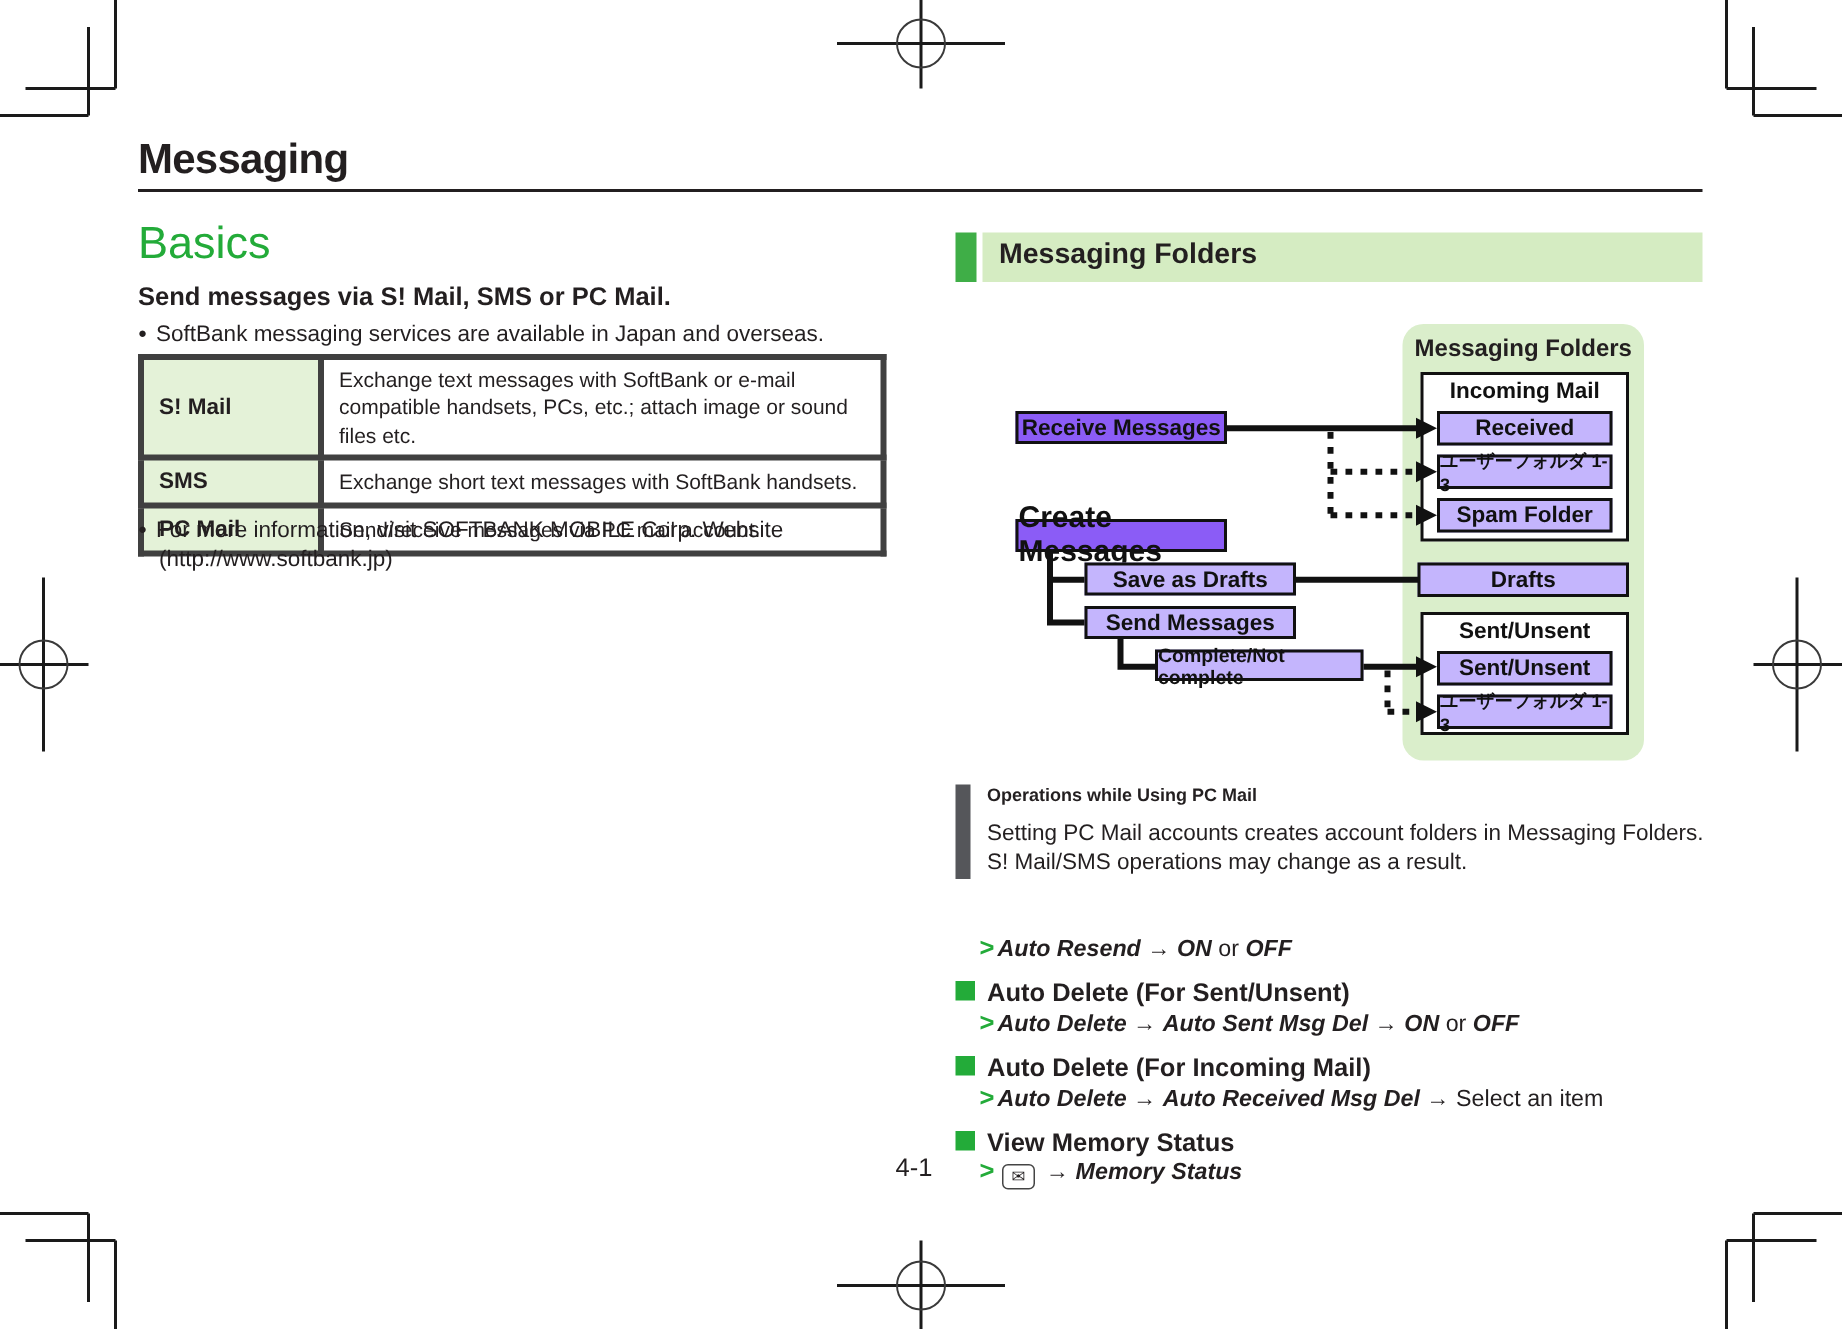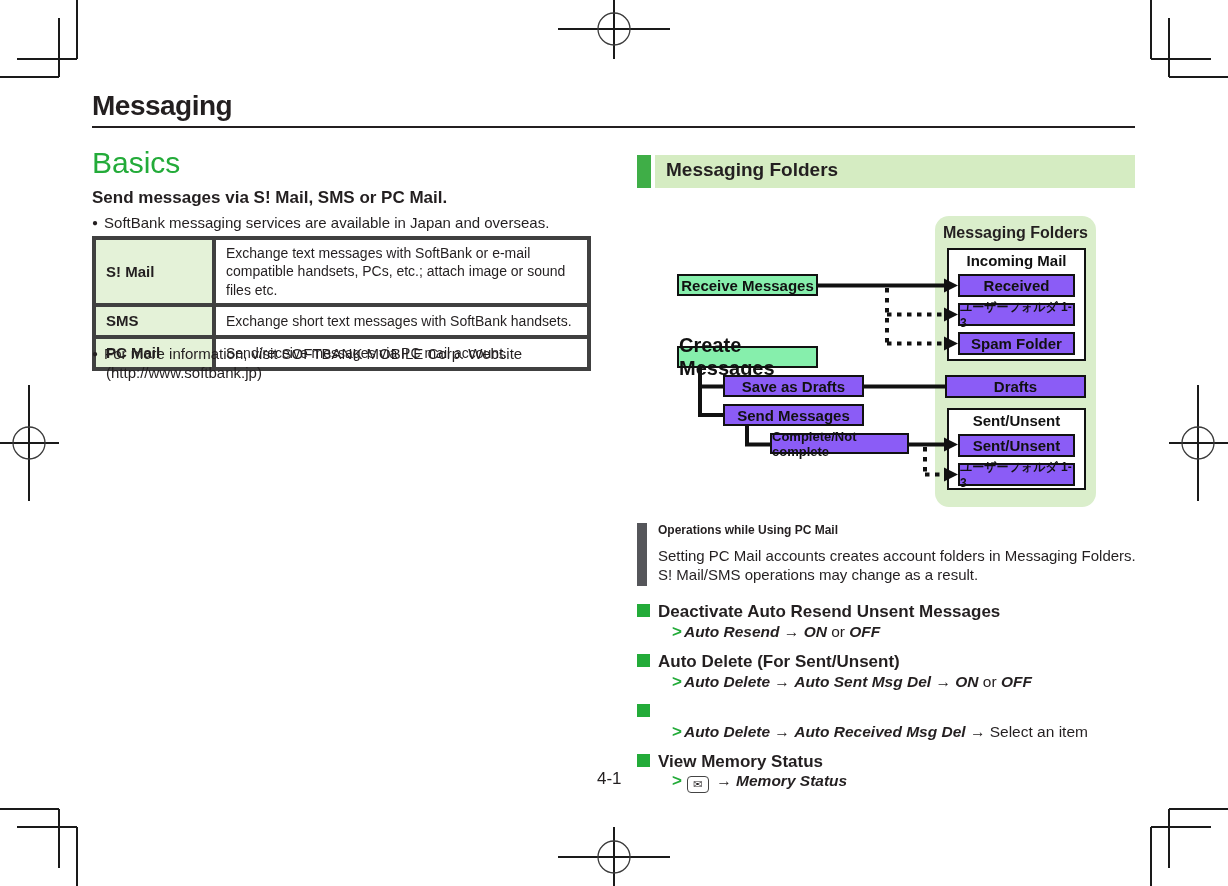--- a/index.html
+++ b/index.html
@@ -21,32 +21,32 @@
   .services-table td.lbl{background:#e4f2d8;font-weight:bold;width:98px;font-size:15px;}
   .url-line{position:absolute;left:106px;top:364px;font-size:15px;}
   
   .section-header{position:absolute;left:637px;top:155px;width:498px;height:33px;}
   .section-header .tab{position:absolute;left:0;top:0;width:14px;height:33px;background:#3fae47;}
   .section-header .bar{position:absolute;left:18px;top:0;width:480px;height:33px;background:#d5ecc2;}
   .section-header .txt{position:absolute;left:29px;top:4px;font-size:19px;font-weight:bold;color:#231f20;}
   
   .dg-panel{position:absolute;left:935px;top:216px;width:161px;height:291px;background:#daeecb;border-radius:14px;z-index:1;}
   .dg-panel-title{position:absolute;left:935px;top:224px;width:161px;text-align:center;font-size:16px;font-weight:bold;z-index:2;}
-  .dgbox{position:absolute;box-sizing:border-box;border:2px solid #111;background:#8b5cf6;display:flex;align-items:center;justify-content:center;font-weight:bold;color:#111;z-index:3;}
-  .dgbox.gray{background:#86efac;}
+  .dgbox{position:absolute;box-sizing:border-box;border:2px solid #111;background:#c4b5fd;display:flex;align-items:center;justify-content:center;font-weight:bold;color:#111;z-index:3;}
+  .dgbox.gray{background:#8b5cf6;}
   .dg-outer{position:absolute;box-sizing:border-box;border:2px solid #111;background:#fff;z-index:2;}
   .dg-outer .ot{position:absolute;left:0;top:2px;width:100%;text-align:center;font-size:15px;font-weight:bold;color:#111;}
   
   .note-bar{position:absolute;left:637px;top:523px;width:10px;height:63px;background:#55565a;}
   .note-title{position:absolute;left:658px;top:523px;font-size:12px;font-weight:bold;}
   .note-line{position:absolute;left:658px;font-size:15px;}
   
   .op-title{position:absolute;left:637px;font-size:17px;font-weight:bold;}
   .op-title .sq{display:inline-block;width:13px;height:13px;background:#23ab39;margin-right:8px;}
-  .op-cmd{position:absolute;left:672px;font-size:15.5px;}
+  .op-cmd{position:absolute;left:653px;font-size:15.5px;}
   .seg-gt{color:#23ab39;font-weight:bold;font-size:17px;margin-right:2px;}
   .seg-bi{font-weight:bold;font-style:italic;}
   .seg-ar{font-weight:bold;}
   .seg-r{font-style:normal;}
   .seg-key{display:inline-flex;box-sizing:border-box;border:1.5px solid #444;border-radius:4px;width:22px;height:17px;align-items:center;justify-content:center;font-size:11px;margin:0 3px;vertical-align:-2px;}
   .page-number{position:absolute;left:597px;top:769px;font-size:17px;}
 </style>
 </head>
 <body>
 
@@ -159,32 +159,29 @@
       <polygon points="944,437.5 958,444.5 944,451.5"></polygon>
       <polygon points="944,467.5 958,474.5 944,481.5"></polygon>
     </g>
   </svg>
 
   <div class="note-bar"></div>
   <div class="note-title">Operations while Using PC Mail</div>
   <div class="note-line" style="top:547px;">Setting PC Mail accounts creates account folders in Messaging Folders.</div>
   <div class="note-line" style="top:566px;">S! Mail/SMS operations may change as a result.</div>
 
-  <div class="op-title" style="top:602px;">
-    <span class="sq"></span><span>Deactivate Auto Resend Unsent Messages</span>
-  </div>
   <div class="op-cmd" style="top:622px;"><span class="seg-gt">&gt;</span><span class="seg-bi">Auto Resend</span><span class="seg-ar"> → </span><span class="seg-bi">ON</span><span class="seg-r"> or </span><span class="seg-bi">OFF</span></div>
 
   <div class="op-title" style="top:652px;">
     <span class="sq"></span><span>Auto Delete (For Sent/Unsent)</span>
   </div>
   <div class="op-cmd" style="top:672px;"><span class="seg-gt">&gt;</span><span class="seg-bi">Auto Delete</span><span class="seg-ar"> → </span><span class="seg-bi">Auto Sent Msg Del</span><span class="seg-ar"> → </span><span class="seg-bi">ON</span><span class="seg-r"> or </span><span class="seg-bi">OFF</span></div>
 
   <div class="op-title" style="top:702px;">
-    <span class="sq"></span>
+    <span class="sq"></span><span>Auto Delete (For Incoming Mail)</span>
   </div>
   <div class="op-cmd" style="top:722px;"><span class="seg-gt">&gt;</span><span class="seg-bi">Auto Delete</span><span class="seg-ar"> → </span><span class="seg-bi">Auto Received Msg Del</span><span class="seg-ar"> → </span><span class="seg-r">Select an item</span></div>
 
   <div class="op-title" style="top:752px;">
     <span class="sq"></span><span>View Memory Status</span>
   </div>
   <div class="op-cmd" style="top:771px;"><span class="seg-gt">&gt;</span><span class="seg-key">✉</span><span class="seg-ar"> → </span><span class="seg-bi">Memory Status</span></div>
 
   <div class="page-number">4-1</div>
 

